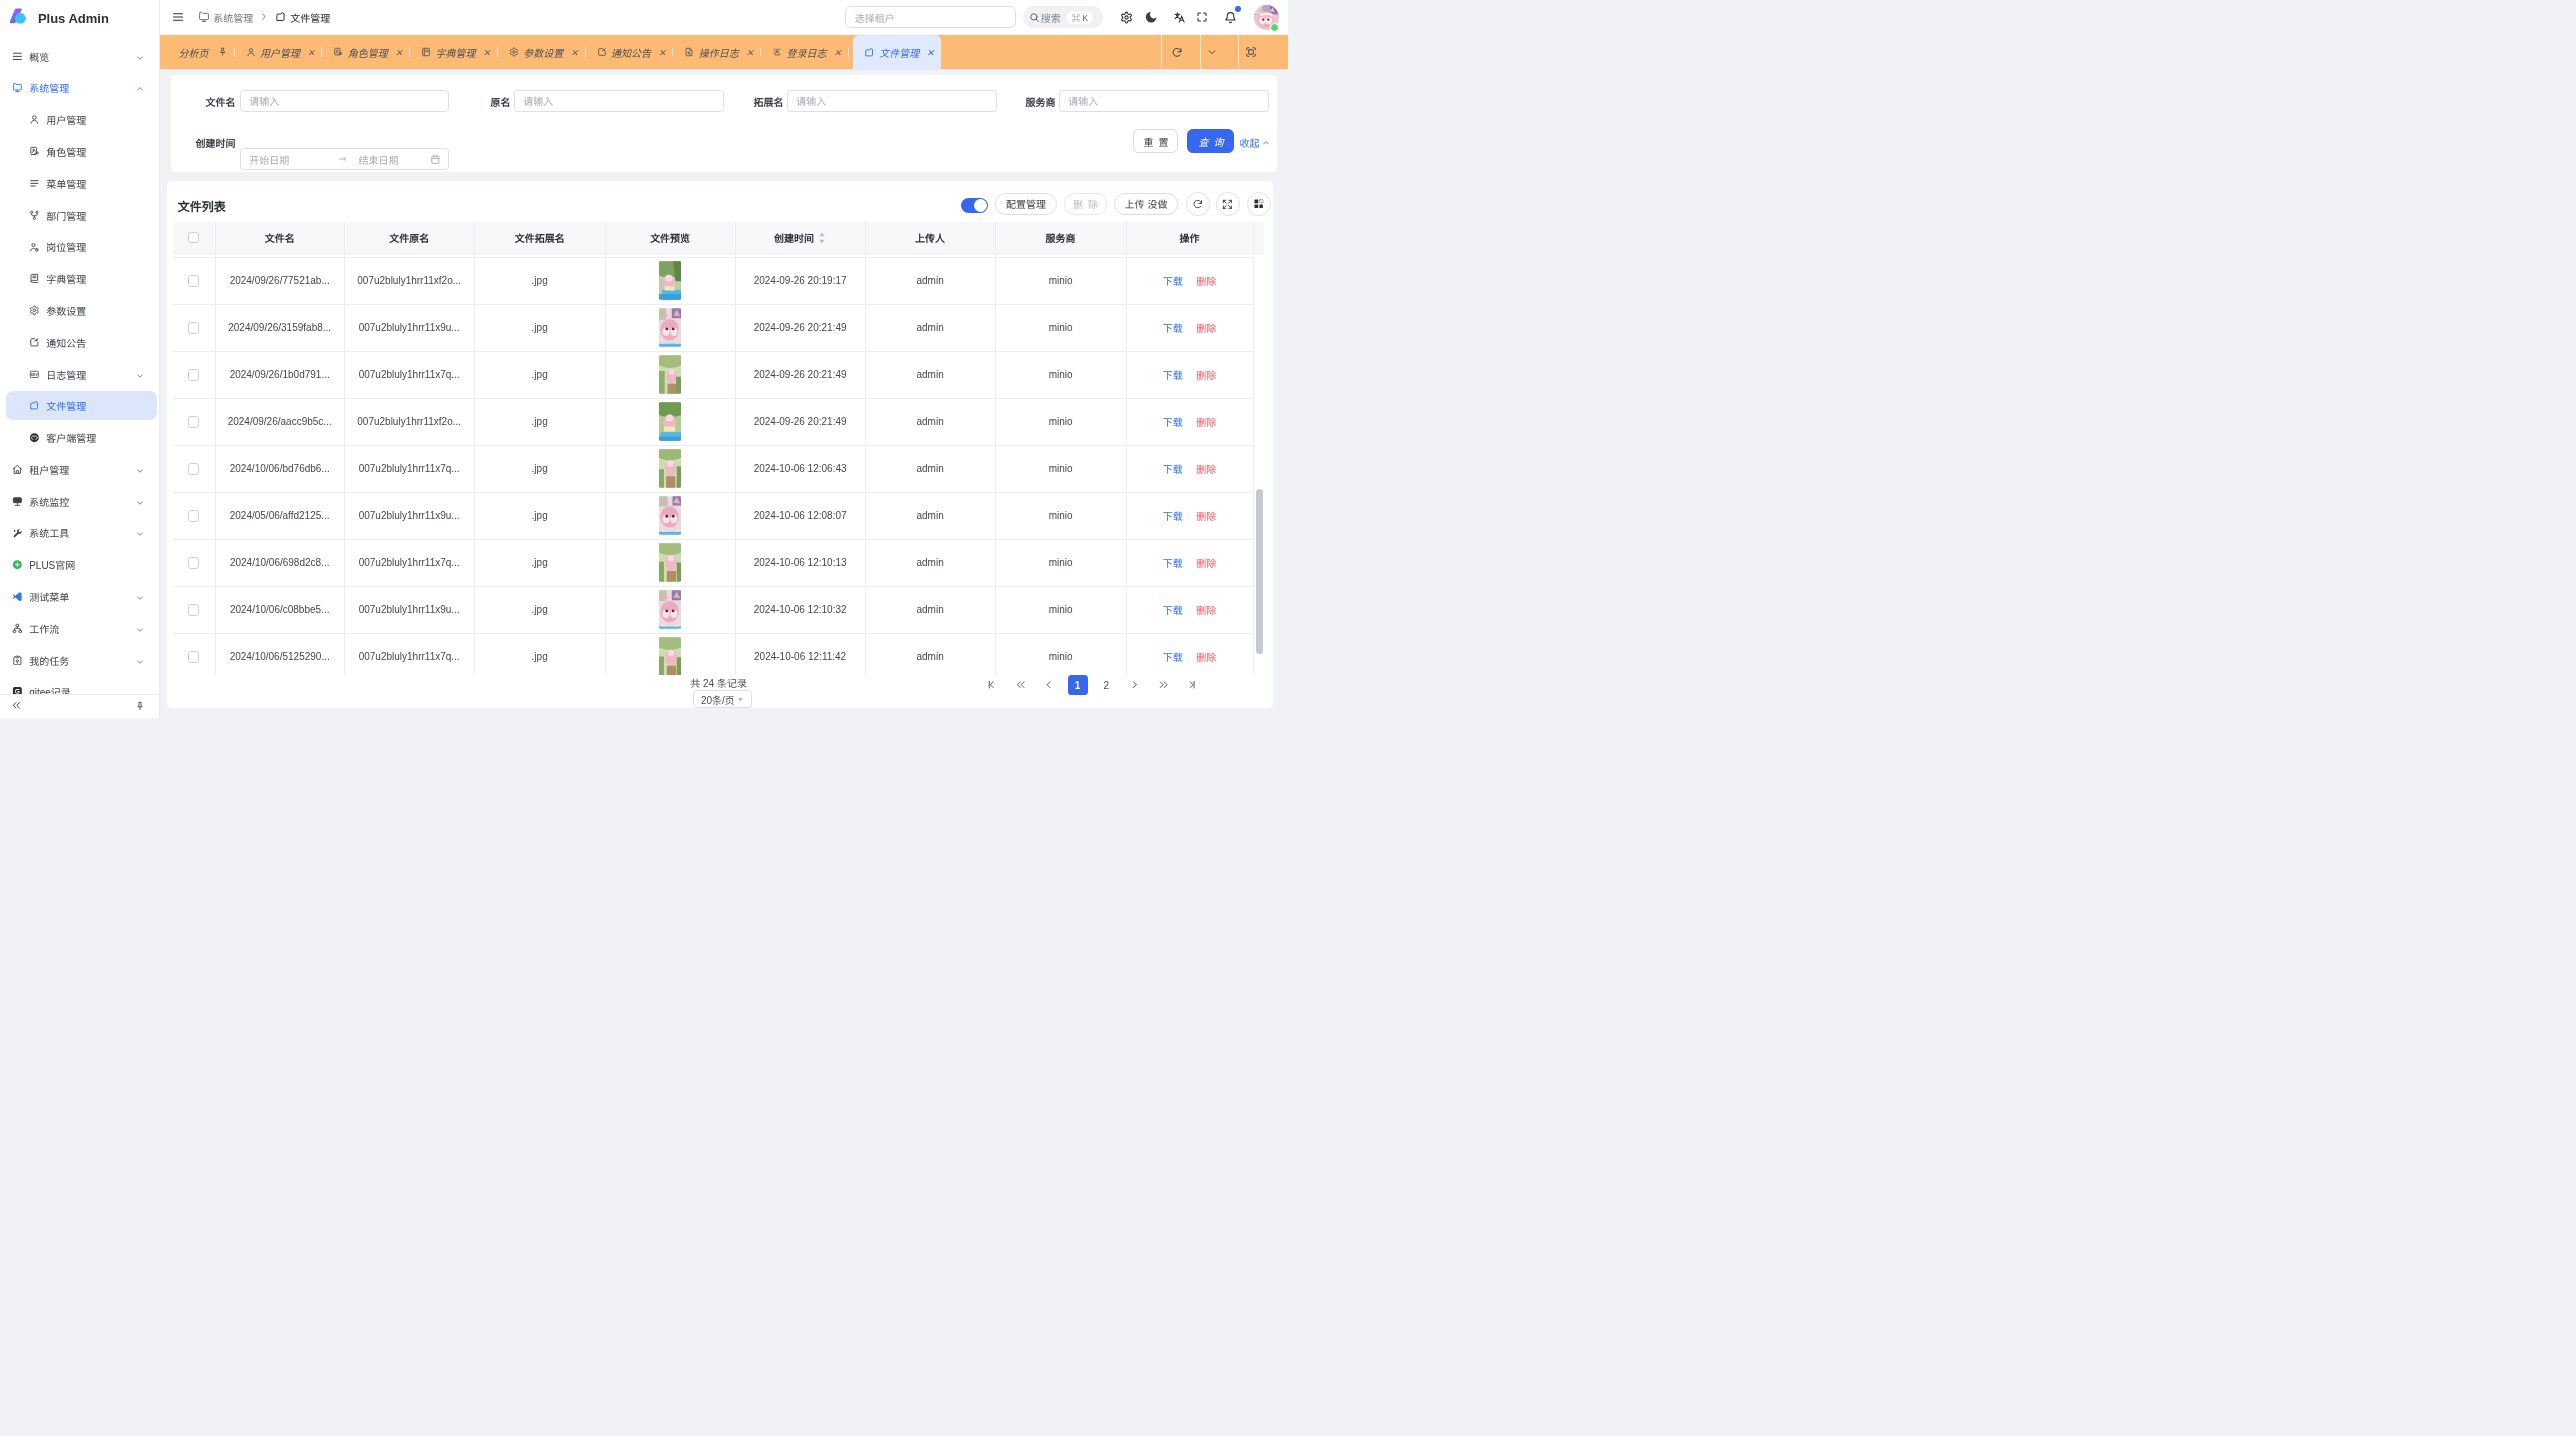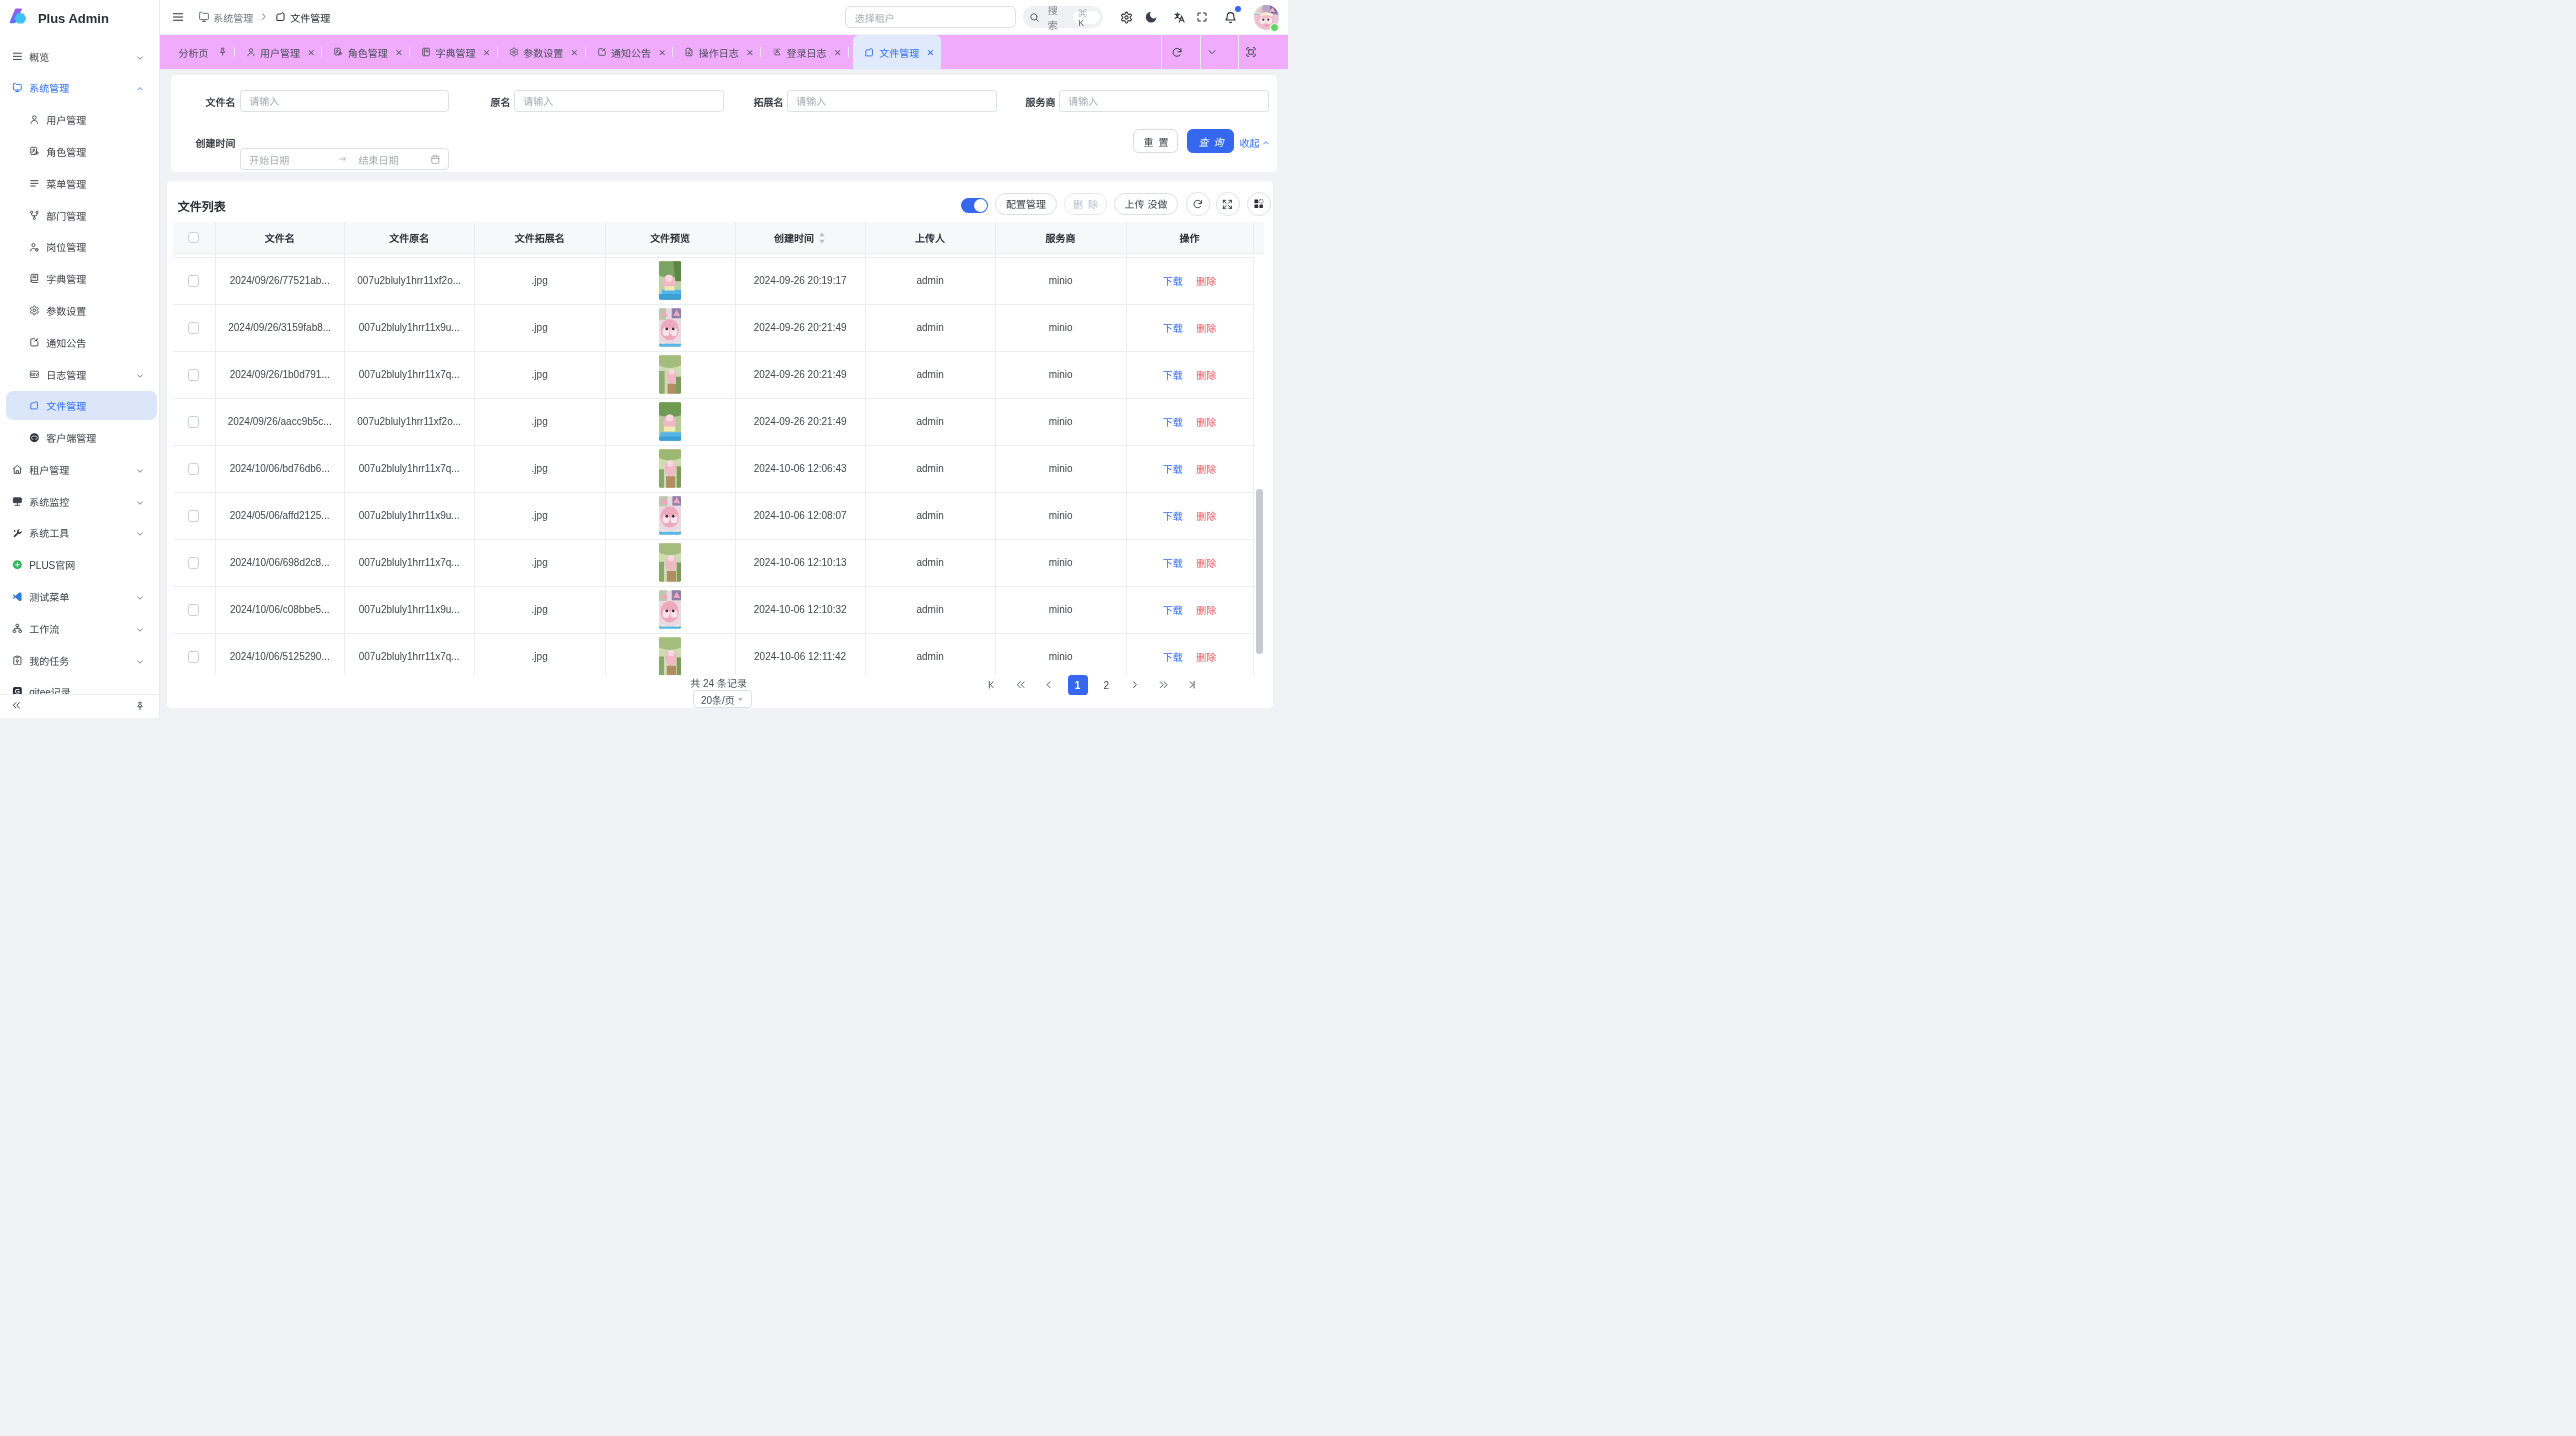--- a/index.html
+++ b/index.html
@@ -26,21 +26,21 @@
 .hdr{height:35px;background:#fff;border-bottom:0.7px solid #f0f1f3;display:flex;align-items:center;position:relative;}
 .crumb{display:flex;align-items:center;margin-left:12px;}
 .crumb .gray{color:#71757e;}
 .crumb .dark{color:#23262d;}
 .hdr-right{position:absolute;right:9.3px;display:flex;align-items:center;}
 .tenant{width:171px;height:22px;border:0.7px solid #dcdfe6;border-radius:5.7px;color:#a8abb2;display:flex;align-items:center;padding-left:8.6px;margin-right:6.4px;}
 .searchpill{width:80px;height:22px;background:#f0f1f4;border-radius:11.4px;display:flex;align-items:center;padding:0 2.9px 0 6.4px;color:#83878f;}
 .kbd{background:#fff;border-radius:7.2px;height:13px;padding:0 5px;font-size:8.6px;color:#5d6168;display:flex;align-items:center;margin-left:5.7px;}
 .hico{margin-left:0;display:flex;align-items:center;justify-content:center;position:relative;}
 
-.tabbar{height:34px;background:#f0abfc;display:flex;align-items:stretch;position:relative;border-bottom:0.7px solid #e9ebee;}
+.tabbar{height:34px;background:#fdba74;display:flex;align-items:stretch;position:relative;border-bottom:0.7px solid #e9ebee;font-style:italic;}
 .tabs{display:flex;align-items:center;flex:1;min-width:0;padding-left:18.6px;}
 .tab{display:flex;align-items:center;height:100%;color:#4b5058;font-size:10px;position:relative;}
 .tab .sep{width:0.7px;height:10px;background:#e3e5e8;}
 .tab-inner{display:flex;align-items:center;padding:0 6.4px 0 11.4px;height:100%;}
 .tab .x{font-size:9.3px;color:#5d6168;margin-left:7.2px;}
 .tab .tic{margin-right:4.3px;display:flex;}
 .tab.on{color:#2f6cf6;}
 .tab.on .tab-inner{background:#e0eafc;border-radius:5.7px 5.7px 0 0;}
 .tab.on .x{color:#2f6cf6;}
 .tb-ctl{display:flex;align-items:center;border-left:0.7px solid #e8e9eb;}
@@ -359,21 +359,21 @@
           </svg>
         <span class="dark" style="margin-left:4.3px">文件管理</span>
       </div>
       <div class="hdr-right" id="hdrright">
         <div class="tenant">选择租户</div>
         <div class="searchpill">
             <svg width="10.7" height="10.7" viewBox="0 0 24 24" fill="none" stroke="#5d6168" stroke-width="2.2" stroke-linecap="round">
               <circle cx="11" cy="11" r="7"></circle>
               <path d="M16.5 16.5L21 21"></path>
             </svg>
-            <span style="margin-left:8px">搜索</span>
+            <span style="margin-left:1px">搜索</span>
             <span class="kbd">⌘ K</span>
           </div>
         <span class="hico" style="margin-left:17px">
             <svg width="13" height="13" viewBox="0 0 24 24" fill="none" stroke="#2b2f38" stroke-width="2">
               <path d="M12.22 2h-.44a2 2 0 0 0-2 2v.18a2 2 0 0 1-1 1.73l-.43.25a2 2 0 0 1-2 0l-.15-.08a2 2 0 0 0-2.73.73l-.22.38a2 2 0 0 0 .73 2.73l.15.1a2 2 0 0 1 1 1.72v.51a2 2 0 0 1-1 1.74l-.15.09a2 2 0 0 0-.73 2.73l.22.38a2 2 0 0 0 2.73.73l.15-.08a2 2 0 0 1 2 0l.43.25a2 2 0 0 1 1 1.73V20a2 2 0 0 0 2 2h.44a2 2 0 0 0 2-2v-.18a2 2 0 0 1 1-1.73l.43-.25a2 2 0 0 1 2 0l.15.08a2 2 0 0 0 2.73-.73l.22-.39a2 2 0 0 0-.73-2.73l-.15-.08a2 2 0 0 1-1-1.74v-.5a2 2 0 0 1 1-1.74l.15-.09a2 2 0 0 0 .73-2.73l-.22-.38a2 2 0 0 0-2.73-.73l-.15.08a2 2 0 0 1-2 0l-.43-.25a2 2 0 0 1-1-1.73V4a2 2 0 0 0-2-2z" stroke-linejoin="round"></path>
               <circle cx="12" cy="12" r="3"></circle>
             </svg>
           </span>
         <span class="hico" style="margin-left:11px">
             <svg width="14.3" height="14.3" viewBox="0 0 24 24" fill="#3a4049">

